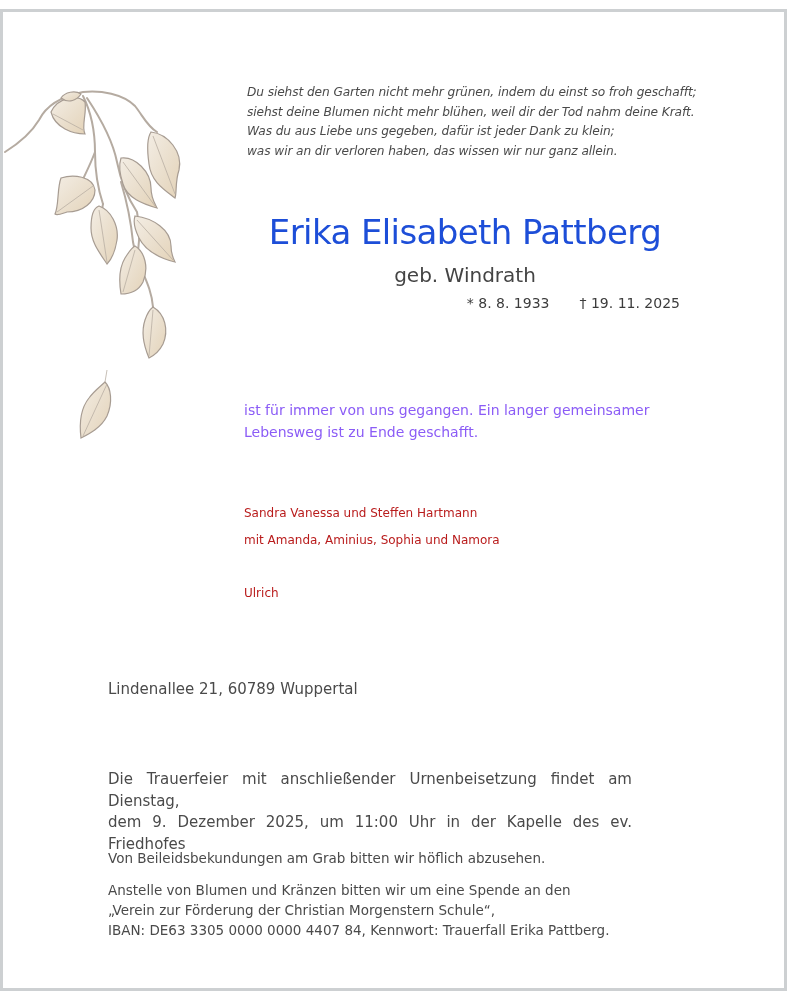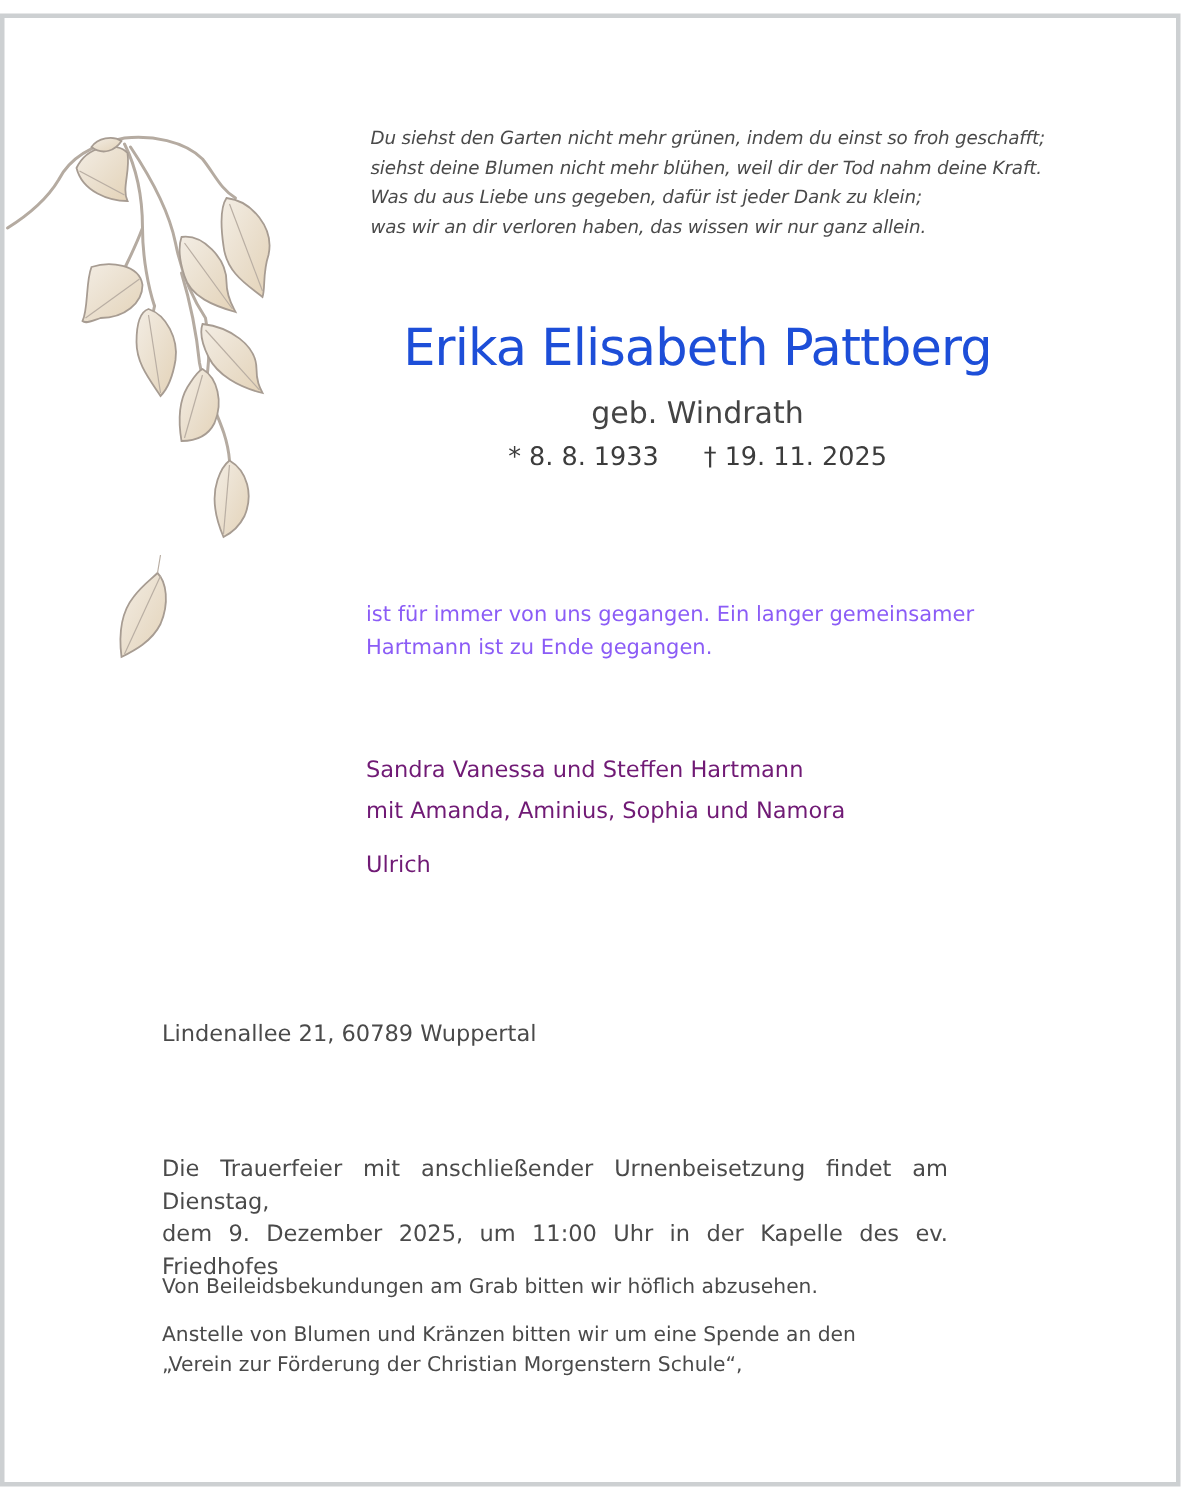--- a/index.html
+++ b/index.html
@@ -62,48 +62,48 @@
       width: 430px;
       text-align: center;
       font-size: 20px;
       color: #444;
     }
     .dates {
       position: absolute;
       left: 250px;
       top: 295px;
       width: 430px;
-      text-align: center;
-      font-size: 17px;
+      text-align: right;
+      font-size: 14px;
       color: #3c3c3c;
       white-space: nowrap;
     }
     .dates span { display: inline-block; }
     .dates .gap { width: 30px; }
     .announcement {
       position: absolute;
       left: 244px;
       top: 399px;
       width: 460px;
       font-size: 14px;
       line-height: 22px;
       color: #8b5cf6;
     }
     .announcement div { white-space: nowrap; }
     .family {
       position: absolute;
       left: 244px;
       top: 500px;
       width: 460px;
-      font-size: 15px;
+      font-size: 12px;
       line-height: 27px;
-      color: #701a75;
+      color: #b91c1c;
     }
     .family div { white-space: nowrap; }
-    .family .single { margin-top: 9px; }
+    .family .single { margin-top: 26px; }
     .info {
       position: absolute;
       left: 108px;
       width: 524px;
       font-size: 15px;
       line-height: 21.5px;
       color: #4a4a4a;
     }
     .address { top: 679px; }
     .ceremony { top: 769px; }
@@ -185,21 +185,21 @@
 </div>
 
 <div class="name">Erika Elisabeth Pattberg</div>
 <div class="born-name">geb. Windrath</div>
 <div class="dates">
   <span>* 8. 8. 1933</span><span class="gap"></span><span>† 19. 11. 2025</span>
 </div>
 
 <div class="announcement">
   <div>ist für immer von uns gegangen. Ein langer gemeinsamer</div>
-  <div>Hartmann ist zu Ende gegangen.</div>
+  <div>Lebensweg ist zu Ende geschafft.</div>
 </div>
 
 <div class="family">
   <div>Sandra Vanessa und Steffen Hartmann</div>
   <div>mit Amanda, Aminius, Sophia und Namora</div>
   <div class="single">Ulrich</div>
 </div>
 
 <div class="info address">
   <span class="line">Lindenallee 21, 60789 Wuppertal</span>
@@ -208,13 +208,14 @@
 <div class="info ceremony">
   <span class="jline">Die Trauerfeier mit anschließender Urnenbeisetzung findet am Dienstag,</span>
   <span class="jline">dem 9. Dezember 2025, um 11:00 Uhr in der Kapelle des ev. Friedhofes</span>
 </div>
 
 <div class="info condolence">Von Beileidsbekundungen am Grab bitten wir höflich abzusehen.</div>
 
 <div class="info donation">
   <span class="line">Anstelle von Blumen und Kränzen bitten wir um eine Spende an den</span>
   <span class="line">„Verein zur Förderung der Christian Morgenstern Schule“,</span>
+  <span class="line">IBAN: DE63 3305 0000 0000 4407 84, Kennwort: Trauerfall Erika Pattberg.</span>
 </div>
 
 </body></html>

